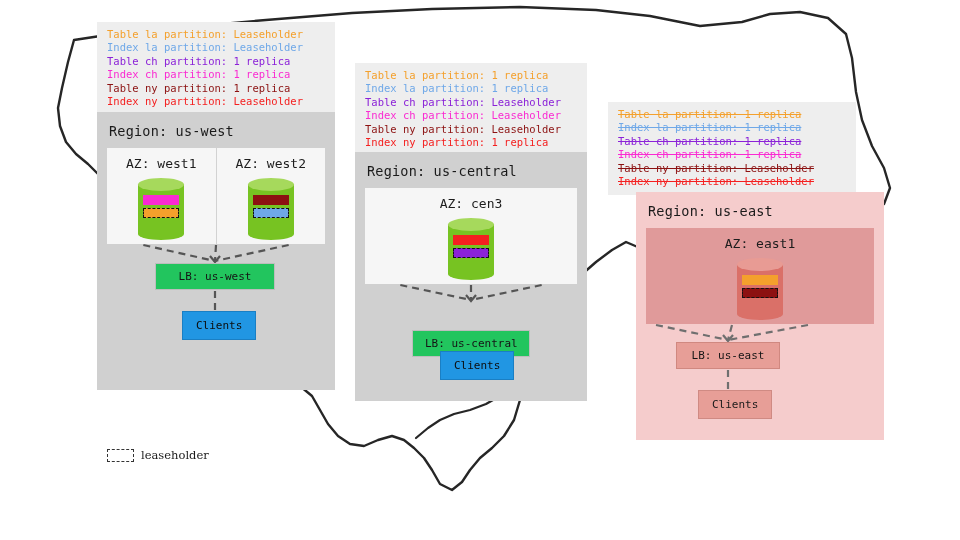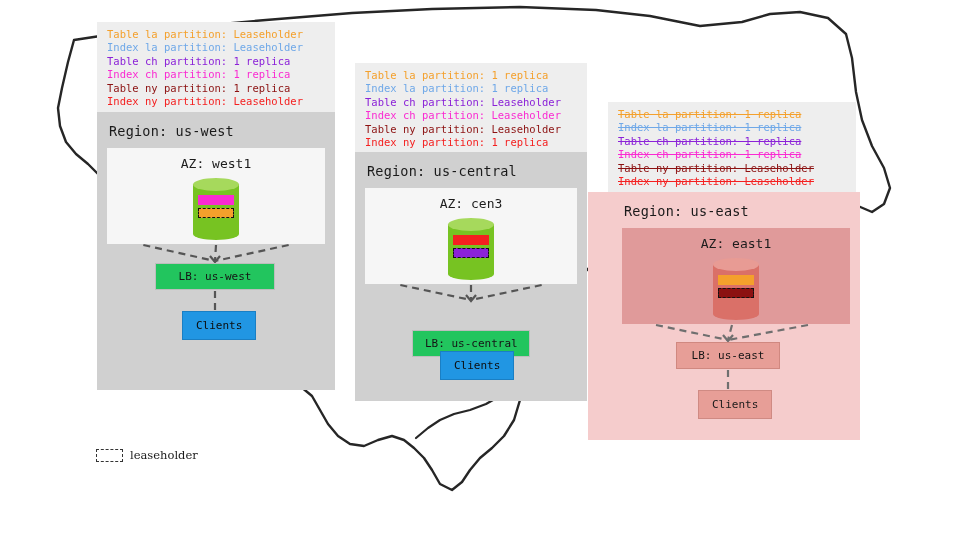--- a/index.html
+++ b/index.html
@@ -52,21 +52,21 @@
   .failed-lb{background:#e79e97;border:1px solid #d08880;}
 
   .clients{
     position:absolute;background:#2196e3;color:#0d0d0d;font-size:11px;
     padding:7px 13px;white-space:nowrap;border:1px solid #1a7fc4;
   }
   .clients.failed-cl{background:#e79e97;border:1px solid #cf8a83;color:#1a1a1a;}
   .clients .sh1,.clients .sh2{position:absolute;background:#2196e3;border:1px solid #1a7fc4;}
   .clients.failed-cl .sh1,.clients.failed-cl .sh2{background:#e79e97;border:1px solid #cf8a83;}
 
-  .legend-key{position:absolute;left:96px;top:448px;display:flex;align-items:center;gap:7px;}
+  .legend-key{position:absolute;left:107px;top:448px;display:flex;align-items:center;gap:7px;}
   .key-swatch{width:27px;height:13px;border:1.6px dashed #333;box-sizing:border-box;}
   .key-label{font-family:"DejaVu Serif","Liberation Serif",serif;font-size:11.5px;color:#1a1a1a;}
 </style>
 </head>
 <body>
 
 <svg id="map-layer" viewBox="0 0 960 540">
   <path fill="none" stroke="#262626" stroke-width="2.4" stroke-linejoin="round" stroke-linecap="round" d="M74 40 L120 33 L188 27 L266 20 L352 13 L432 9 L520 7 L596 10 L650 16
        L700 26 L742 22 L770 14 L800 12 L828 18 L846 34 L852 58 L856 92
        L862 120 L872 146 L884 168 L890 188 L884 204 L872 212 L858 206
@@ -95,20 +95,32 @@
           <div class="cyl">
             <div class="bot"></div>
             <div class="body"></div>
             <div class="top"></div>
             <div class="bars">
               <div class="bar" style="background: rgb(250, 42, 210);"></div>
               <div class="bar lh" style="background: rgb(244, 160, 44);"></div>
             </div>
           </div>
         </div>
+        <div class="az-cell">
+          <div class="az-label">AZ: west2</div>
+          <div class="cyl">
+            <div class="bot"></div>
+            <div class="body"></div>
+            <div class="top"></div>
+            <div class="bars">
+              <div class="bar" style="background: rgb(140, 17, 17);"></div>
+              <div class="bar lh" style="background: rgb(111, 168, 232);"></div>
+            </div>
+          </div>
+        </div>
       </div>
     </div>
     <svg width="960" height="540" style="position: absolute; left: 0px; top: 0px; pointer-events: none;">
       <path d="M143.33333333333334 245 L215 261" stroke="#555555" stroke-width="2.2" fill="none" stroke-dasharray="7 5"></path>
       <path d="M216 245 L215 261" stroke="#555555" stroke-width="2.2" fill="none" stroke-dasharray="7 5"></path>
       <path d="M288.66666666666663 245 L215 261" stroke="#555555" stroke-width="2.2" fill="none" stroke-dasharray="7 5"></path>
       <path d="M210 256 L215 262 L220 256" stroke="#555555" stroke-width="2.2" fill="none"></path>
       <path d="M215 291 L215 311" stroke="#555555" stroke-width="2.2" fill="none" stroke-dasharray="7 5"></path>
     </svg>
     <div class="lb-box" style="left: 155px; top: 263px; width: 94px;">LB: us-west</div>
@@ -134,21 +146,21 @@
     <svg width="960" height="540" style="position: absolute; left: 0px; top: 0px; pointer-events: none;">
       <path d="M400.3333333333333 285 L471 300" stroke="#555555" stroke-width="2.2" fill="none" stroke-dasharray="7 5"></path>
       <path d="M471 285 L471 300" stroke="#555555" stroke-width="2.2" fill="none" stroke-dasharray="7 5"></path>
       <path d="M541.6666666666666 285 L471 300" stroke="#555555" stroke-width="2.2" fill="none" stroke-dasharray="7 5"></path>
       <path d="M466 295 L471 301 L476 295" stroke="#555555" stroke-width="2.2" fill="none"></path>
       <path d="M471 330 L471 351" stroke="#555555" stroke-width="2.2" fill="none" stroke-dasharray="7 5"></path>
     </svg>
     <div class="lb-box" style="left: 412px; top: 302px; width: 92px; margin-top: 28px;">LB: us-central</div>
     <div class="clients" style="left: 440px; top: 351px;"><span class="sh1" style="inset: 6px -6px -6px 6px; z-index: -2;"></span><span class="sh2" style="inset: 3px -3px -3px 3px; z-index: -1;"></span><span style="position: relative;">Clients</span></div>
     <div class="region-block legend-box struck" style="left: 608px; top: 102px; width: 228px;"><span class="legend-line" style="color: rgb(244, 160, 44);">Table la partition: 1 replica</span><span class="legend-line" style="color: rgb(111, 168, 232);">Index la partition: 1 replica</span><span class="legend-line" style="color: rgb(139, 34, 216);">Table ch partition: 1 replica</span><span class="legend-line" style="color: rgb(250, 42, 210);">Index ch partition: 1 replica</span><span class="legend-line" style="color: rgb(140, 17, 17);">Table ny partition: Leaseholder</span><span class="legend-line" style="color: rgb(244, 32, 32);">Index ny partition: Leaseholder</span></div>
-    <div class="region-block region-panel failed" style="left: 588px; top: 192px; width: 248px; height: 248px; padding-left: 24px;">
+    <div class="region-block region-panel failed" style="left: 636px; top: 192px; width: 248px; height: 248px;">
       <div class="region-title">Region: us-east</div>
       <div class="az-row">
         <div class="az-cell">
           <div class="az-label">AZ: east1</div>
           <div class="cyl">
             <div class="bot"></div>
             <div class="body"></div>
             <div class="top"></div>
             <div class="bars">
               <div class="bar" style="background: rgb(244, 160, 44);"></div>

